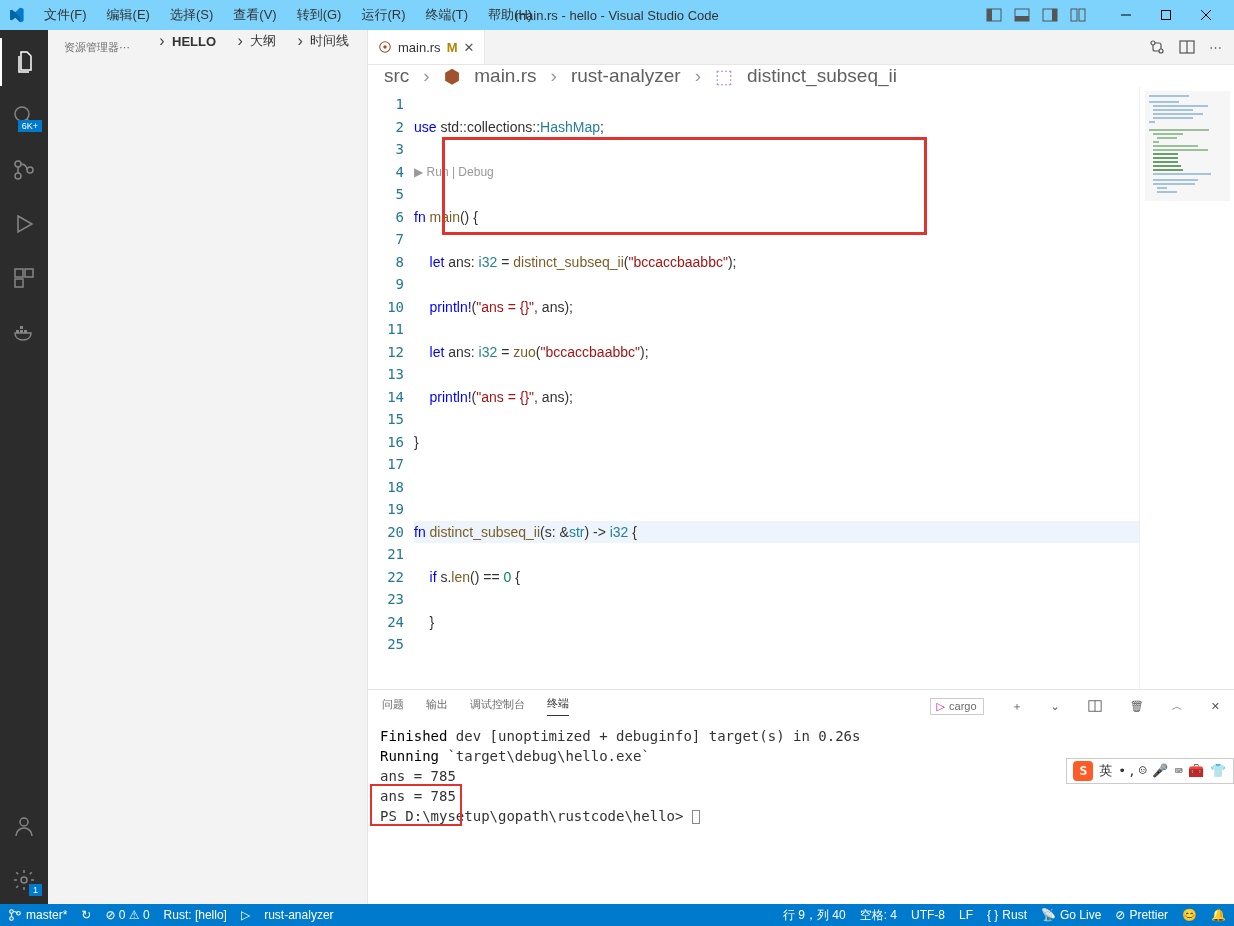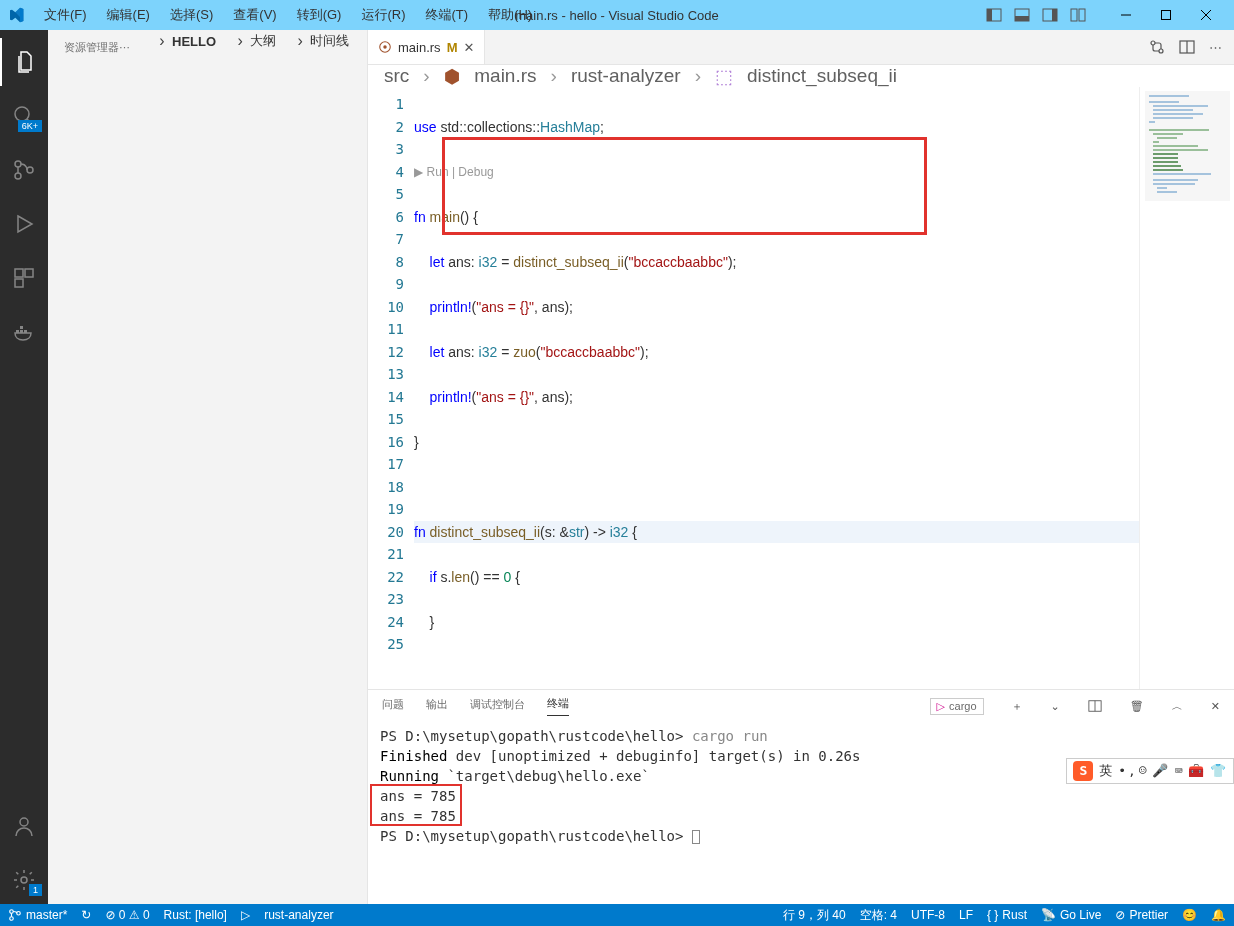--- a/index.html
+++ b/index.html
@@ -384,21 +384,20 @@
         <div class="ime-bar">
           <span class="ime-s">S</span>
           <span>英</span>
           <span style="letter-spacing:-3px">• ,</span>
           <span>☺</span>
           <span>🎤</span>
           <span>⌨</span>
           <span>🧰</span>
           <span>👕</span>
         </div>
-<div><span>PS D:\mysetup\gopath\rustcode\hello&gt; </span><span style="color:#888">cargo run</span></div>
 <div>   <span class="tg">Finished</span><span> dev [unoptimized + debuginfo] target(s) in 0.26s</span></div>
 <div>    <span class="tg">Running</span><span> `target\debug\hello.exe`</span></div>
 <div>ans = 785</div>
 <div>ans = 785</div>
 <div><span>PS D:\mysetup\gopath\rustcode\hello&gt; </span><span style="border:1px solid #888;display:inline-block;width:8px;height:14px;vertical-align:middle"></span></div>
         <div class="term-box" style="left:2px;top:62px;width:92px;height:42px"></div>
       </div>
     </div>
   </div>
 </div>

